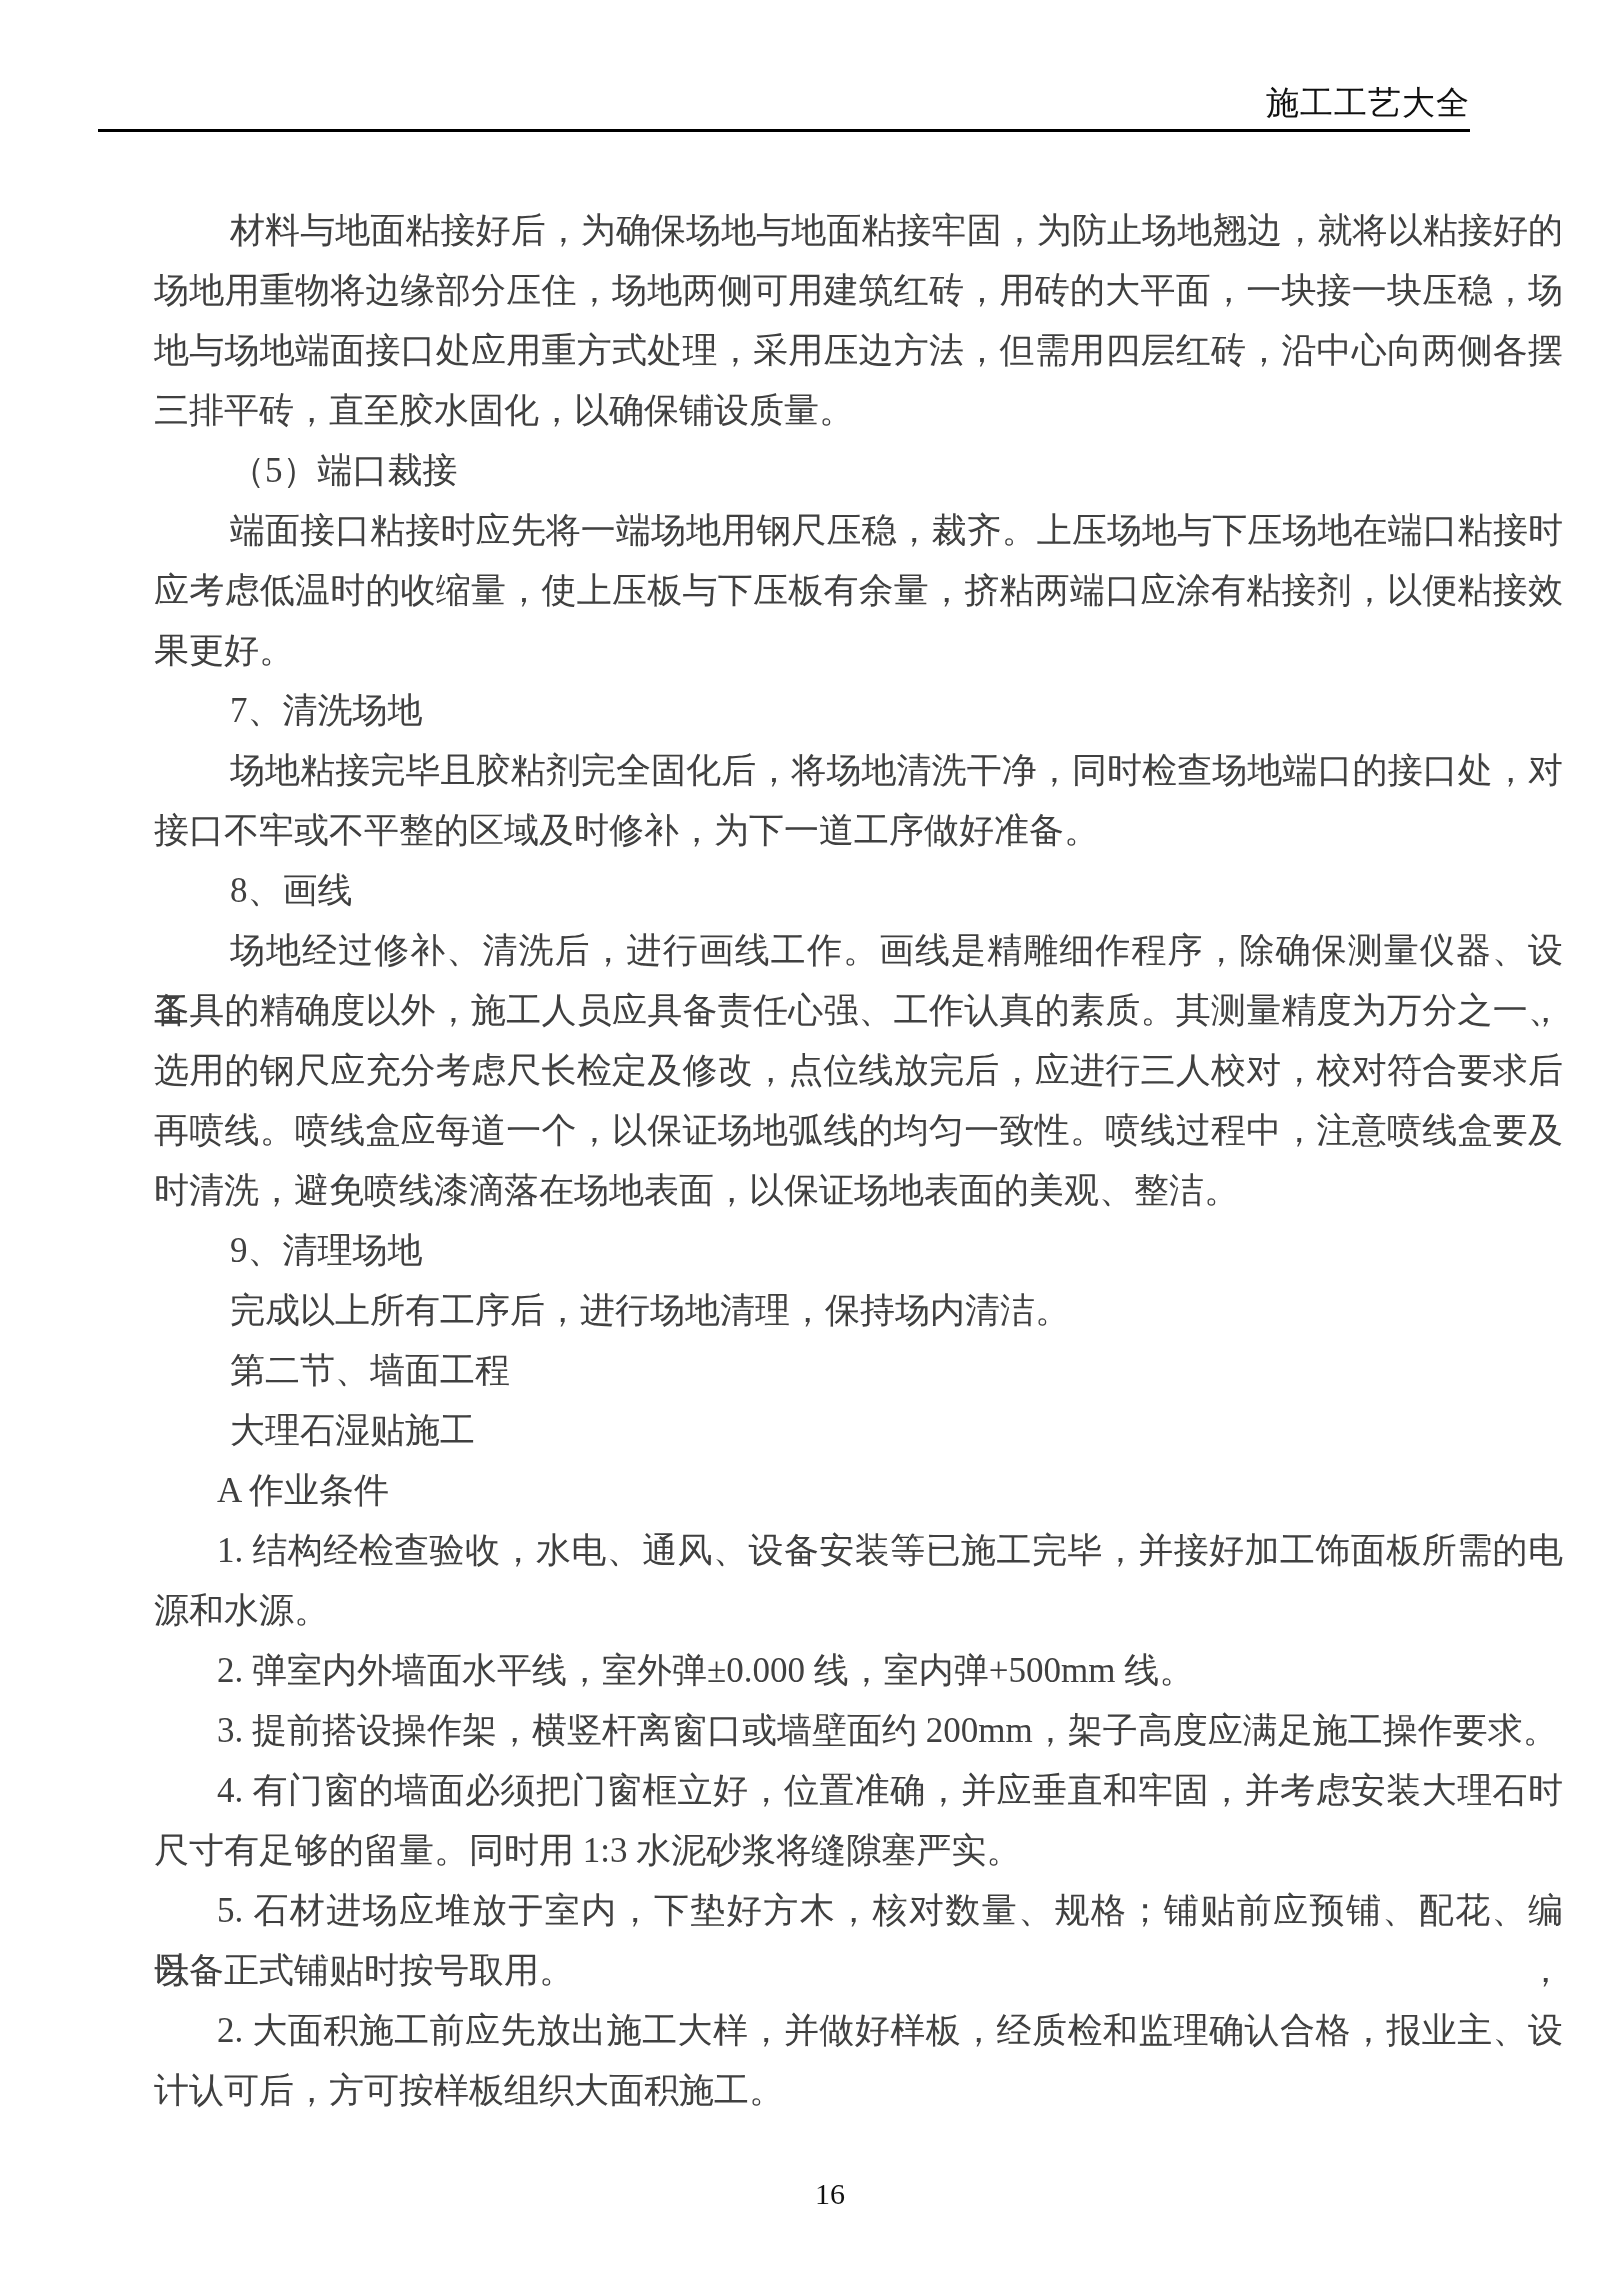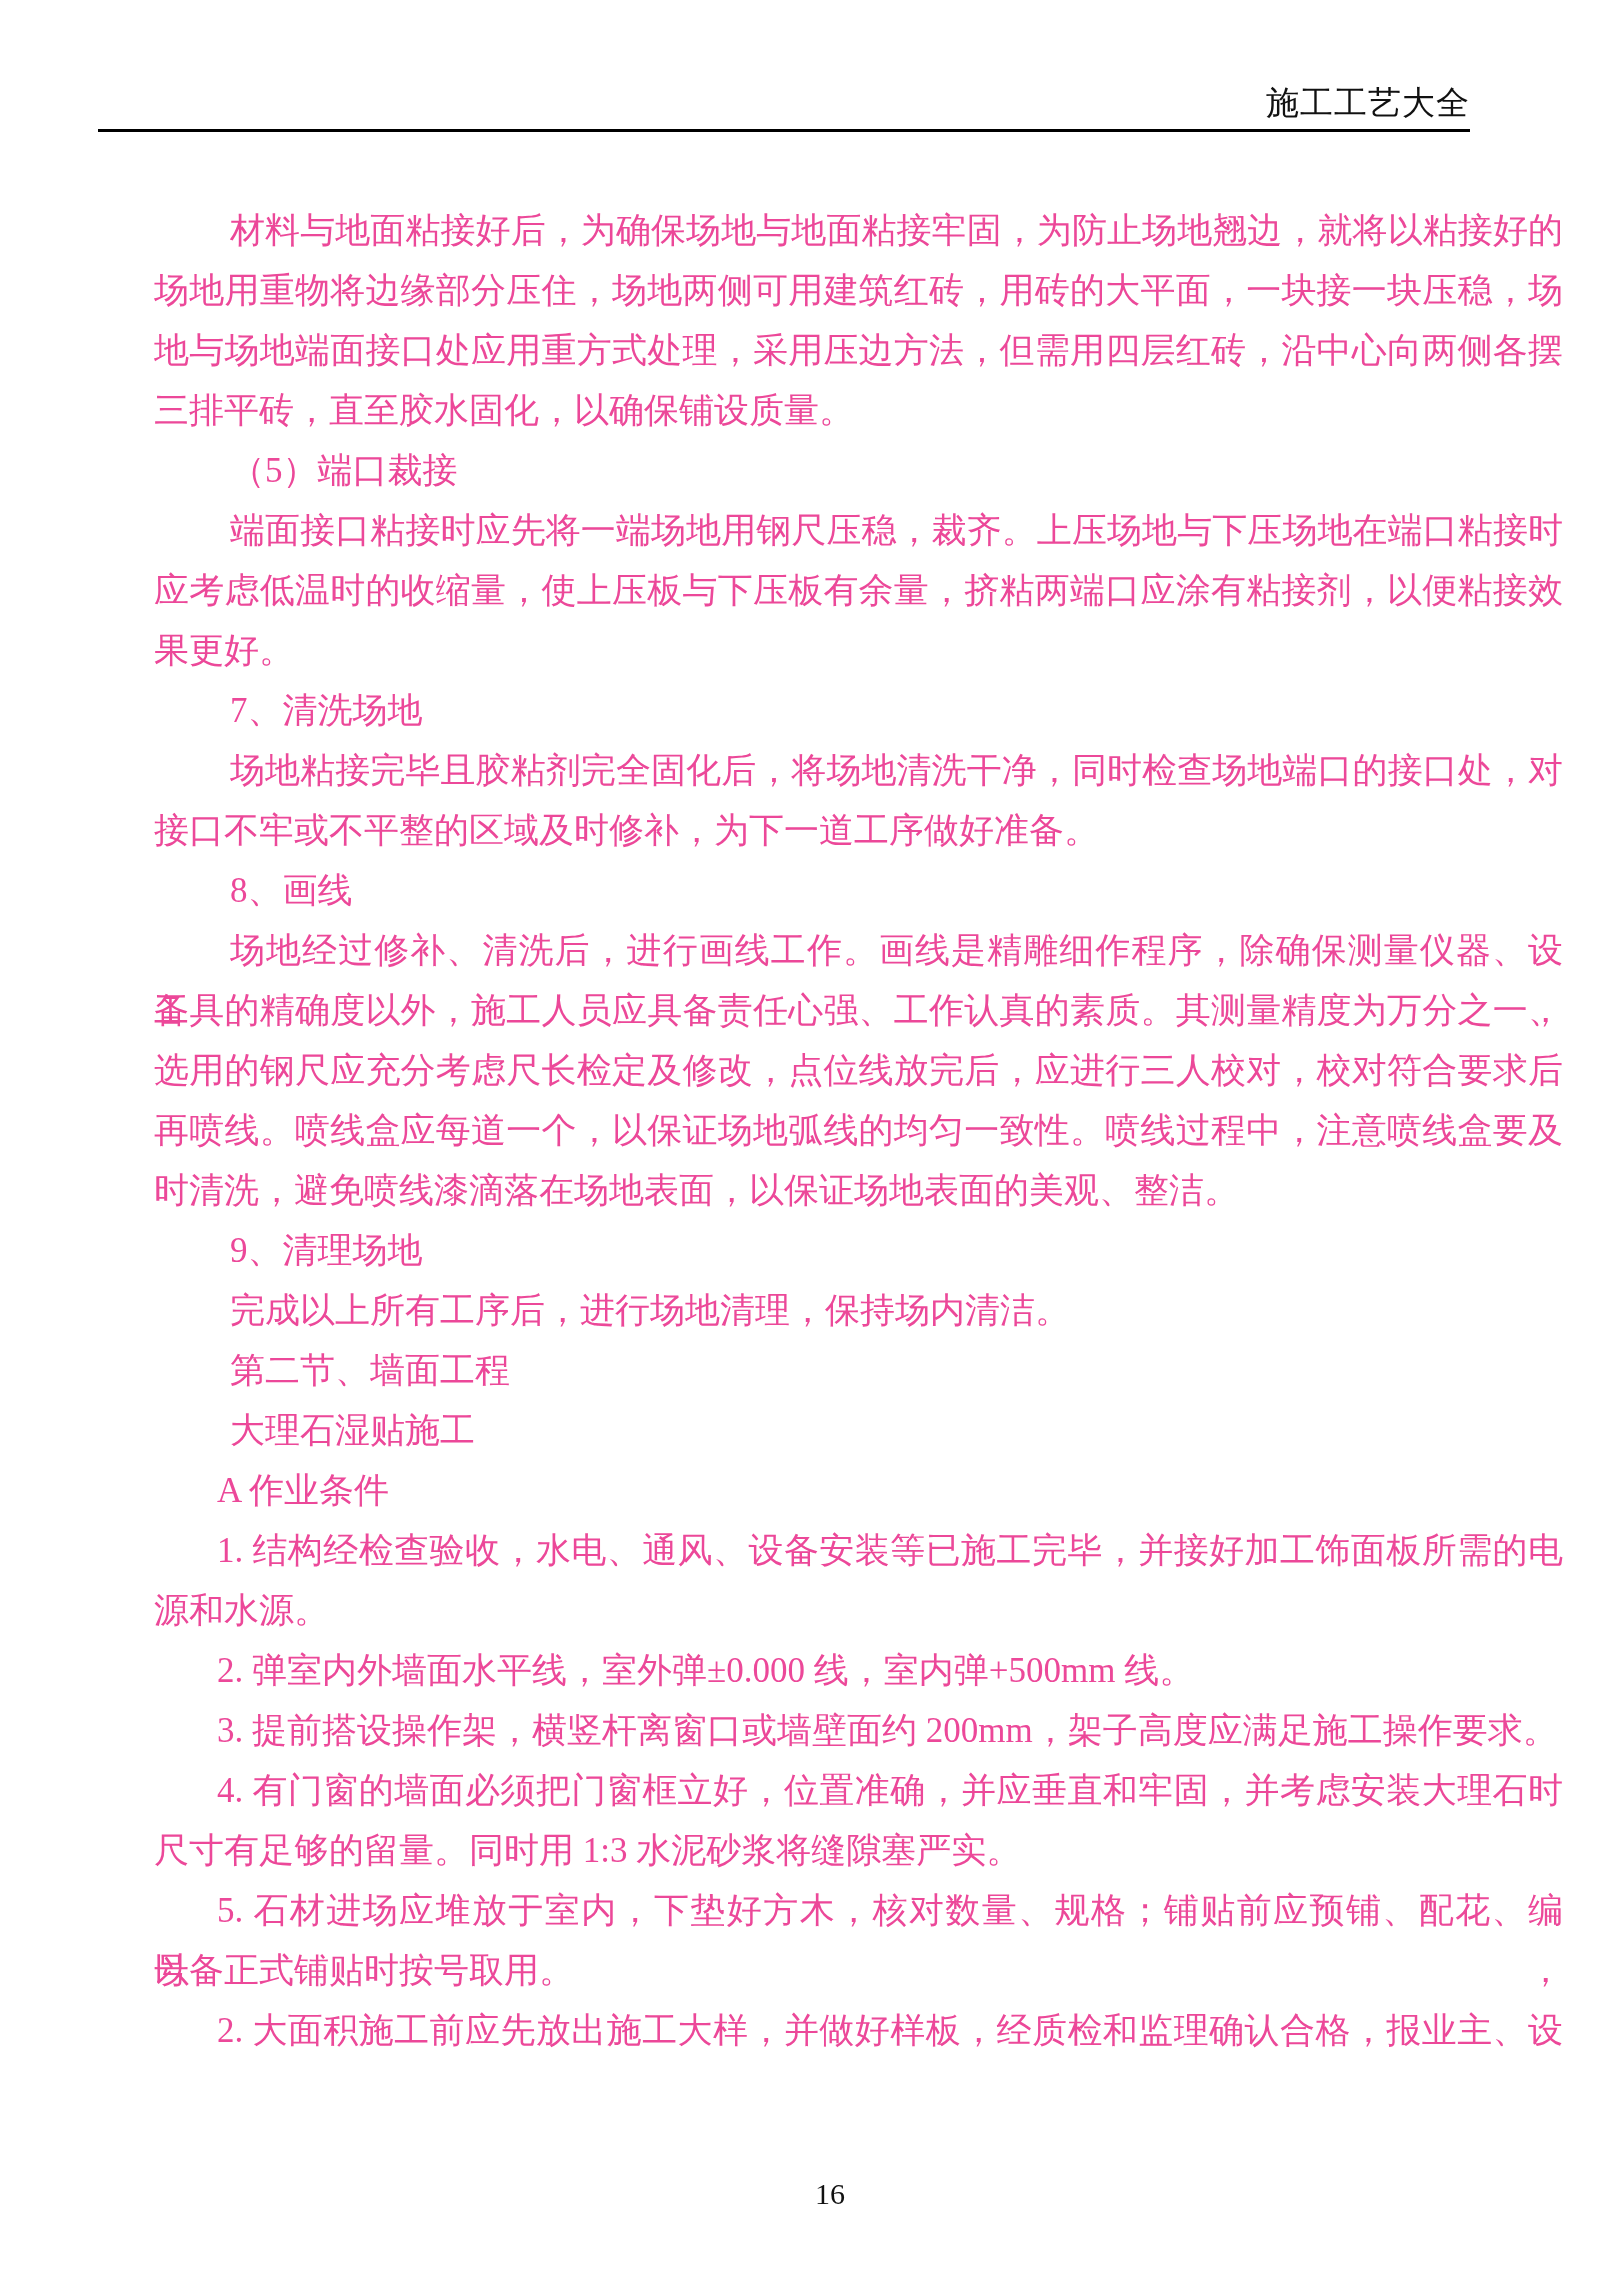--- a/index.html
+++ b/index.html
@@ -37,21 +37,21 @@
     left:154px;
     top:201px;
     width:1409px;
   }
   .line{
     font-size:35px;
     line-height:60px;
     height:60px;
     white-space:pre-wrap;
     text-align:left;
-    color:#ec4899;
+    color:#404040;
   }
   .line.just{
     text-align:justify;
     text-align-last:justify;
   }
   .line.ind2{ text-indent:76px; }
   .line.ind1{ text-indent:63px; }
   .page-number{
     position:absolute;
     left:0;
@@ -95,16 +95,17 @@
       <div class="line ind1">A 作业条件</div>
       <div class="line just ind1">1. 结构经检查验收，水电、通风、设备安装等已施工完毕，并接好加工饰面板所需的电</div>
       <div class="line">源和水源。</div>
       <div class="line ind1">2. 弹室内外墙面水平线，室外弹±0.000 线，室内弹+500mm 线。</div>
       <div class="line ind1">3. 提前搭设操作架，横竖杆离窗口或墙壁面约 200mm，架子高度应满足施工操作要求。</div>
       <div class="line just ind1">4. 有门窗的墙面必须把门窗框立好，位置准确，并应垂直和牢固，并考虑安装大理石时</div>
       <div class="line">尺寸有足够的留量。同时用 1:3 水泥砂浆将缝隙塞严实。</div>
       <div class="line just ind1">5. 石材进场应堆放于室内，下垫好方木，核对数量、规格；铺贴前应预铺、配花、编号，</div>
       <div class="line">以备正式铺贴时按号取用。</div>
       <div class="line just ind1">2. 大面积施工前应先放出施工大样，并做好样板，经质检和监理确认合格，报业主、设</div>
+      <div class="line">计认可后，方可按样板组织大面积施工。</div>
     </div>
   <div class="page-number">16</div>
 </div>
 
 
 </body></html>

